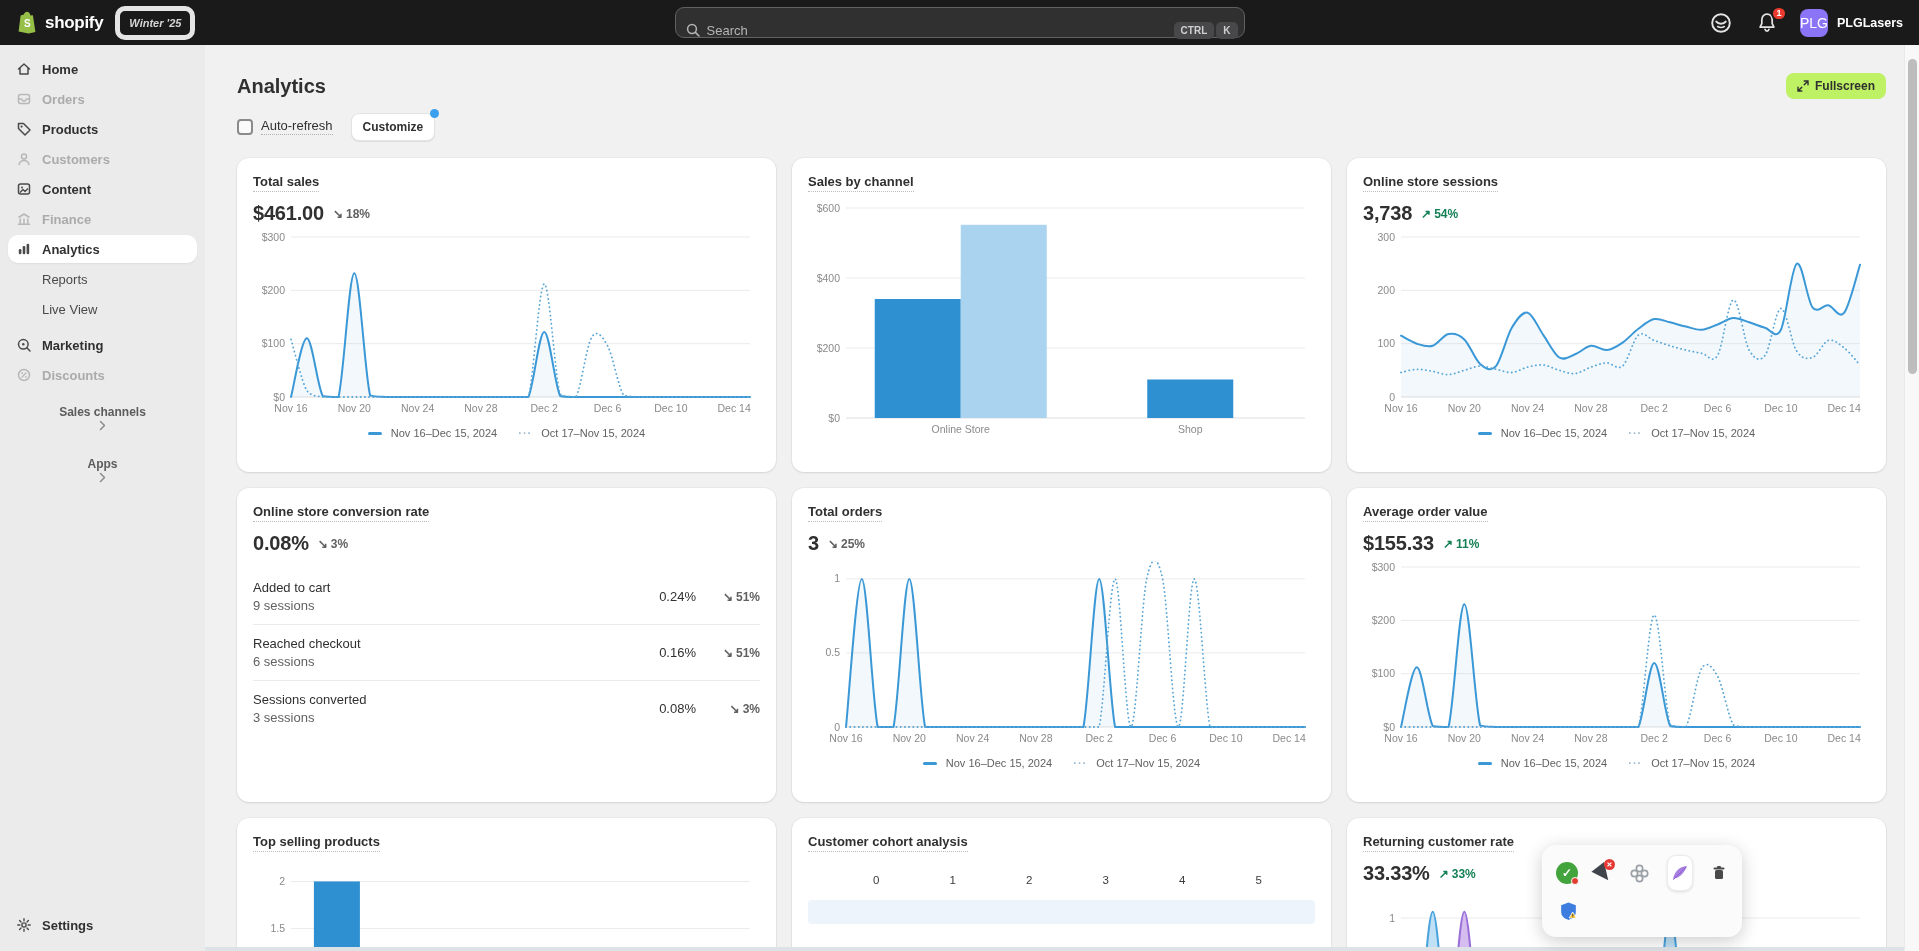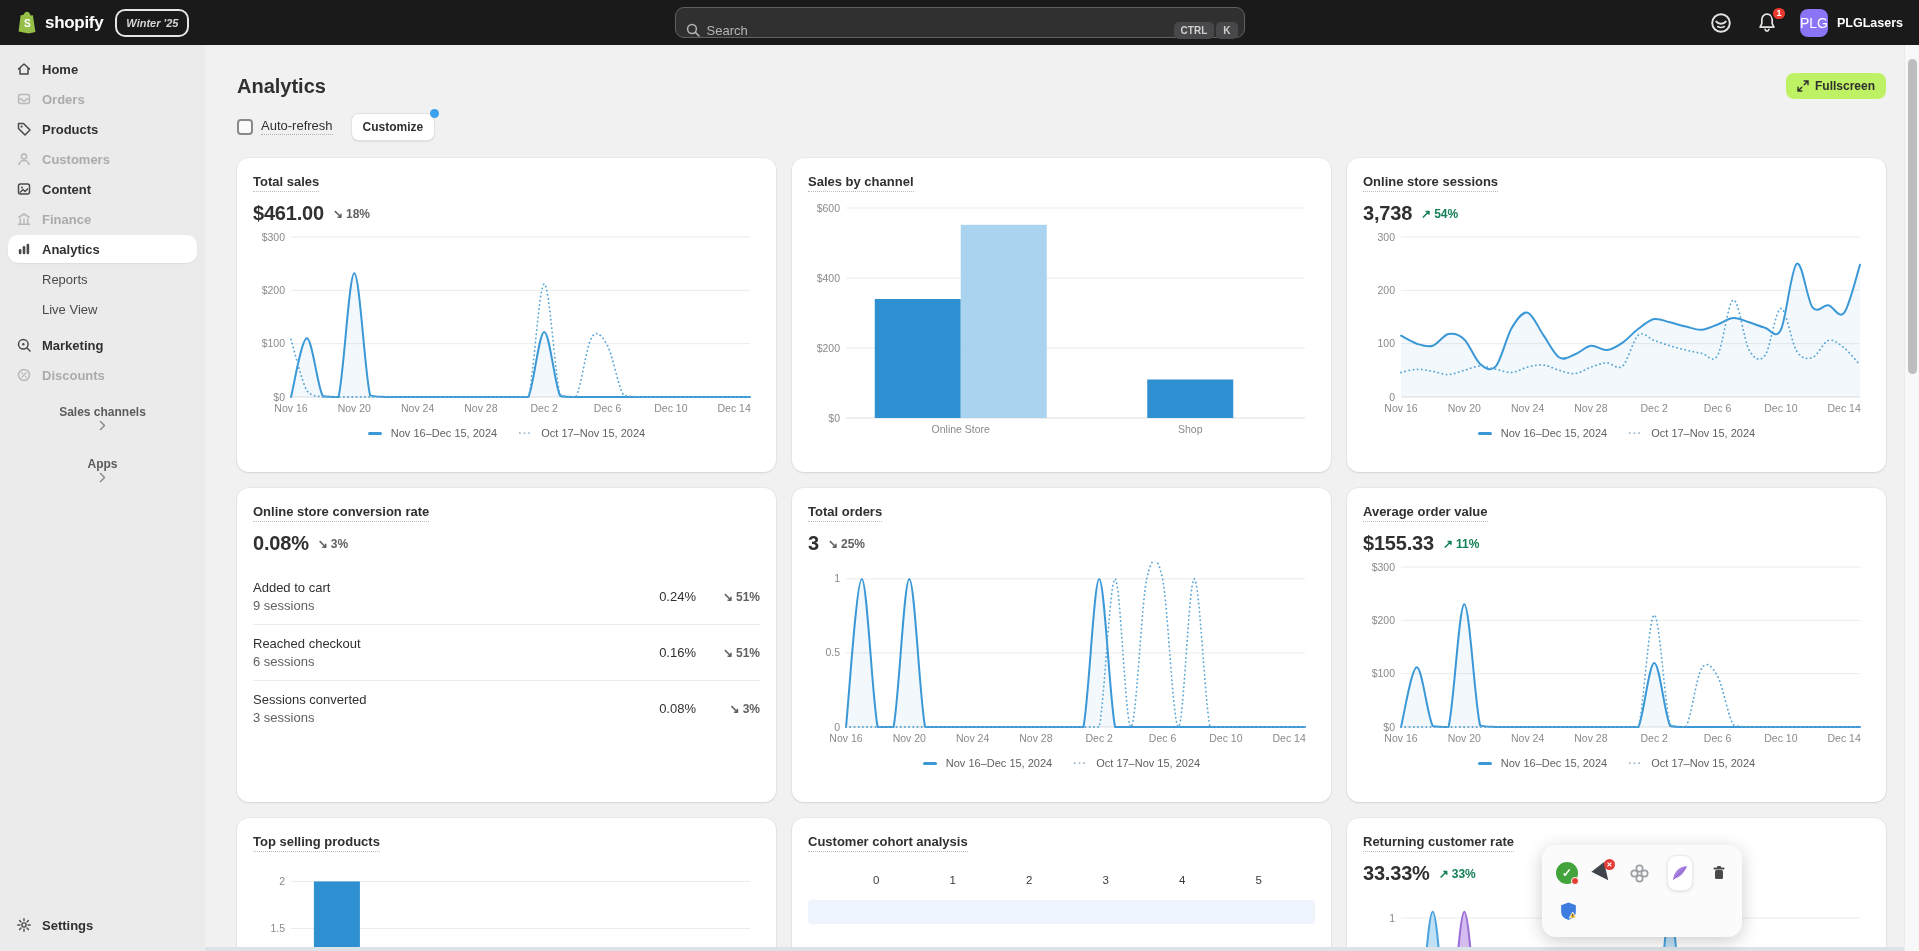--- a/index.html
+++ b/index.html
@@ -3,21 +3,21 @@
 <meta charset="utf-8">
 <style>
   * { box-sizing: border-box; margin: 0; padding: 0; }
   html,body { width:1919px; height:951px; overflow:hidden; }
   body { font-family:"Liberation Sans", sans-serif; background:var(--page-bg,#f1f1f1); position:relative; color:#303030; }
 
   
   .topbar { position:absolute; top:0; left:0; width:1919px; height:45px; background:var(--topbar-bg,#1a1a1a); display:flex; align-items:center; z-index:30; }
   .brand { display:flex; align-items:center; gap:7px; margin-left:16px; cursor:pointer; }
   .brand-text { color:#fff; font-weight:700; font-size:17px; letter-spacing:-0.3px; }
-  .version-badge { margin-left:12px; border:2px solid #e5e5e5; border-radius:10px; padding:6px 9px; font-size:11px; font-weight:700; color:#d5d5d5; font-style:italic; }
+  .version-badge { margin-left:12px; border:5px solid #e5e5e5; border-radius:10px; padding:6px 9px; font-size:11px; font-weight:700; color:#d5d5d5; font-style:italic; }
   .search { position:absolute; left:50%; transform:translateX(-50%); top:7px; width:570px; height:31px; background:#303030; border:1px solid #616161; border-radius:9px; display:flex; align-items:center; padding:15px 6px 0 10px; }
   .search input { flex:1; background:transparent; border:none; outline:none; color:#e3e3e3; font-size:13px; font-family:inherit; margin-left:7px; }
   .search input::placeholder { color:#b5b5b5; }
   .key { background:#48484a; color:#cfcfcf; border-radius:5px; font-size:10px; font-weight:700; padding:3px 7px; margin-left:2px; }
   .top-right { position:absolute; right:16px; top:0; height:45px; display:flex; align-items:center; gap:20px; }
   .icon-btn { position:relative; width:26px; height:26px; display:flex; align-items:center; justify-content:center; cursor:pointer; }
   .nbadge { position:absolute; top:-4px; right:-7px; min-width:16px; height:15px; background:var(--badge-red,#eb3b2e); border:2px solid #1a1a1a; border-radius:9px; color:#fff; font-size:9px; font-weight:700; display:flex; align-items:center; justify-content:center; padding:0 2px; }
   .account { display:flex; align-items:center; gap:9px; cursor:pointer; }
   .avatar { width:28px; height:28px; background:var(--avatar-purple,#8c74f7); border-radius:8px; color:#fff; font-size:14px; font-weight:400; display:flex; align-items:center; justify-content:center; }
   .store-name { color:#fff; font-size:12.5px; font-weight:600; }

